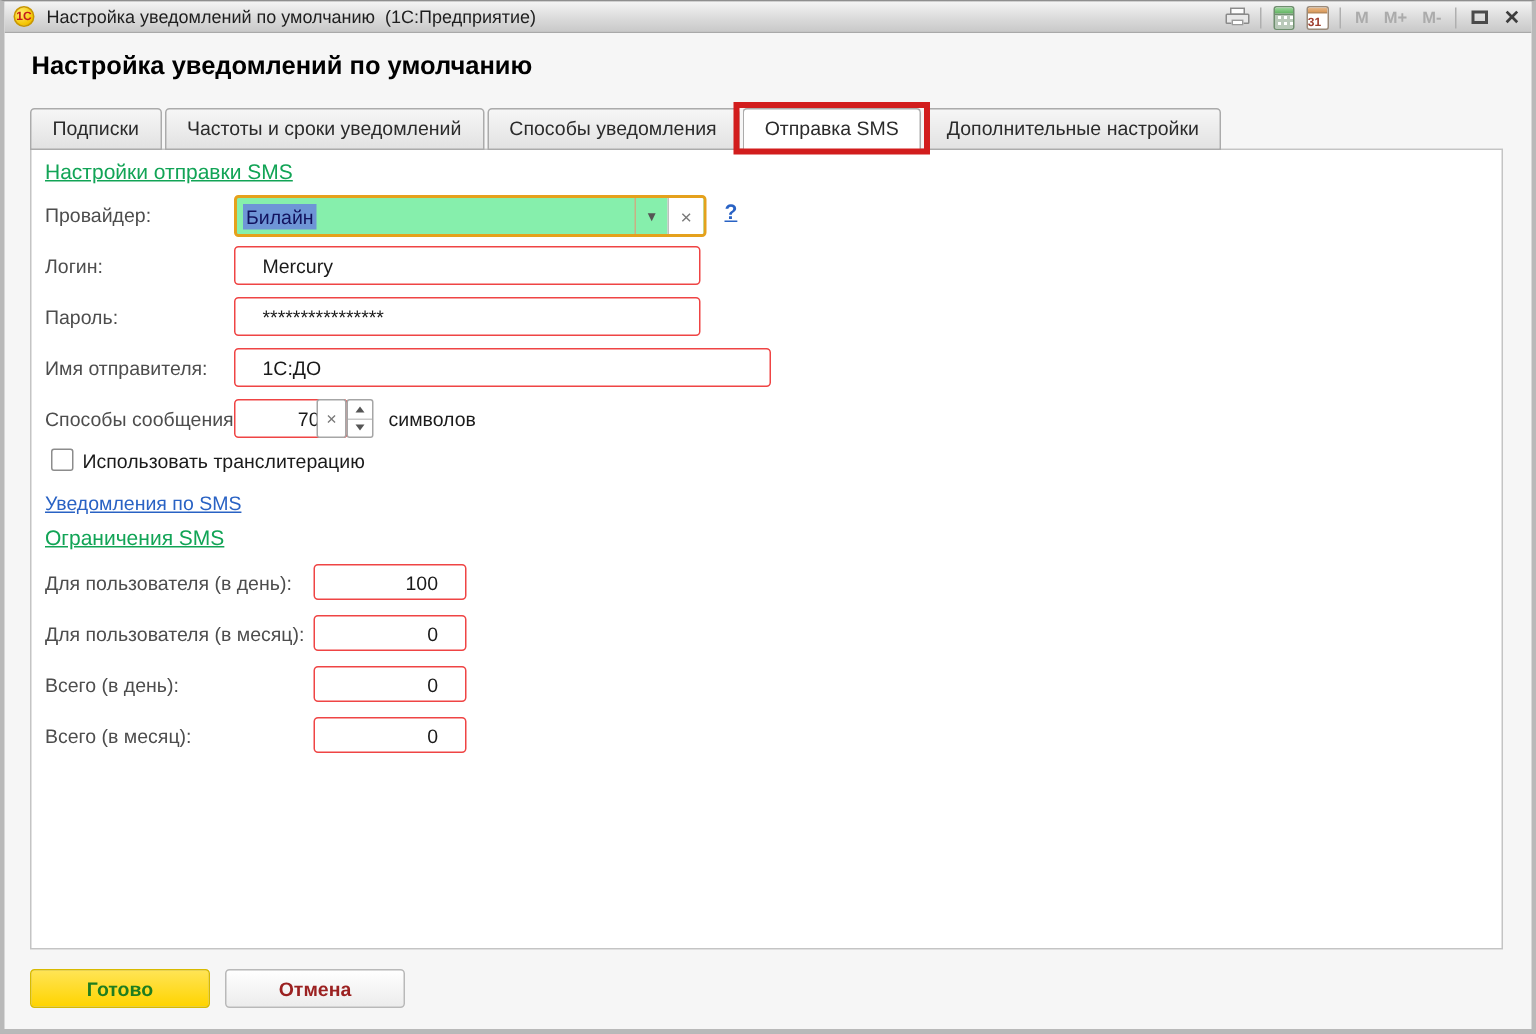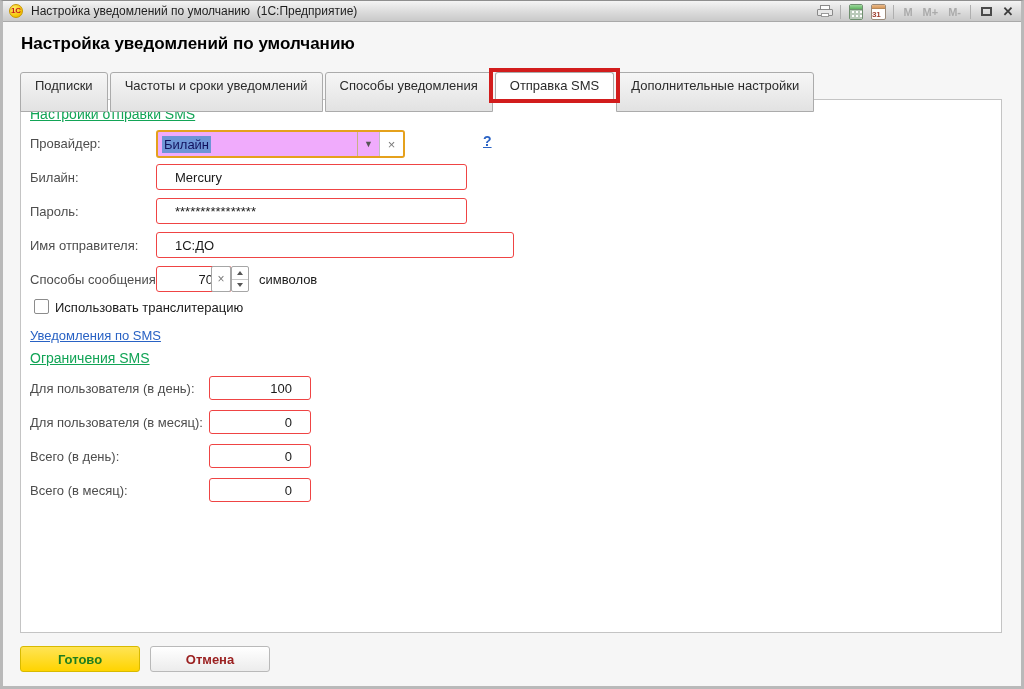--- a/index.html
+++ b/index.html
@@ -39,21 +39,21 @@
   .icon-cal .cal-top { height:4px; background:linear-gradient(#E8B98A,#D99A5B); border-bottom:1px solid #B98A5A; }
   .icon-cal .cal-num { font-size:8px; line-height:11px; color:#A04030; font-weight:bold; }
   .mem-btn { font-size:11px; font-weight:bold; color:#ABABAB; padding:0 3px; cursor:default; }
   .win-max { width:11px; height:9px; border:2px solid #4A4A4A; }
   .win-close { font-size:13px; font-weight:bold; color:#3C3C3C; line-height:1; }
   
   .page-title { position:absolute; left:18px; top:33px; font-size:17px; font-weight:bold; color:#000; }
   
   .tabbar { position:absolute; left:17px; top:71px; height:28px; display:flex; z-index:3; }
   .tab {
-    height:40px; line-height:26px; padding:0 14px; margin-right:2px;
+    height:28px; line-height:26px; padding:0 14px; margin-right:2px;
     font-size:13px; color:#2B2B2B; white-space:nowrap;
     background:linear-gradient(#F6F6F6,#E2E2E2);
     border:1px solid #ABABAB; border-radius:3px 3px 0 0; cursor:pointer;
   }
   .tab.active {
     position:relative; background:#FFF; height:29px; border-bottom:none; z-index:4;
   }
   .tab-annotation {
     position:absolute; left:-7px; right:-7px; top:-5px; bottom:-2px;
     border:4px solid #D21D1D; pointer-events:none; z-index:5;
@@ -66,22 +66,22 @@
   .sec-title { position:absolute; left:9px; font-size:14px; color:#12A456;text-decoration:underline; }
   .fld-label { position:absolute; font-size:13px; color:#4D4D4D; white-space:nowrap; }
   .txt-input {
     position:absolute; height:26px; border:1px solid #ef4444; border-radius:3px;
     background:#FFF; font-family:"Liberation Sans", sans-serif; font-size:13px; color:#1A1A1A;
     padding:0 18px; outline:none;
   }
   .num-right { text-align:right; }
   
   .combo {
-    position:absolute; left:135px; top:30px; width:249px; height:28px;
-    border:2px solid #E5A11C; border-radius:3px; background:#f0abfc;
+    position:absolute; left:135px; top:30px; width:315px; height:28px;
+    border:2px solid #E5A11C; border-radius:3px; background:#86efac;
     display:flex; align-items:stretch; overflow:hidden; cursor:text;
   }
   .combo-text { flex:1; display:flex; align-items:center; padding-left:4px; font-size:13px; }
   .combo-sel { background:#6E95D6; color:#12125E; padding:1px 2px; }
   .combo-btn {
     width:22px; display:flex; align-items:center; justify-content:center;
     border-left:1px solid #C9B083; color:#555; font-size:9px; cursor:pointer;
   }
   .combo-clear {
     width:24px; background:#FFF; border-left:1px solid #BFBFBF;
@@ -190,21 +190,21 @@
       </div>
       <div class="combo-btn">
         <span>▼</span>
       </div>
       <div class="combo-clear">
         <span>×</span>
       </div>
     </div>
     <div class="help-link">?</div>
 
-    <div class="fld-label" style="left:9px; top:70px;">Билайн:</div>
+    <div class="fld-label" style="left:9px; top:70px;">Логин:</div>
     <input class="txt-input" style="left: 135px; top: 64px; width: 311px;" value="Mercury">
 
     <div class="fld-label" style="left:9px; top:104px;">Пароль:</div>
     <input class="txt-input" style="left: 135px; top: 98px; width: 311px;" value="****************">
 
     <div class="fld-label" style="left:9px; top:138px;">Имя отправителя:</div>
     <input class="txt-input" style="left: 135px; top: 132px; width: 358px;" value="1С:ДО">
 
     <div class="fld-label" style="left:9px; top:172px;">Способы сообщения:</div>
     <input class="txt-input num-right" style="left: 135px; top: 166px; width: 76px;" value="70">

